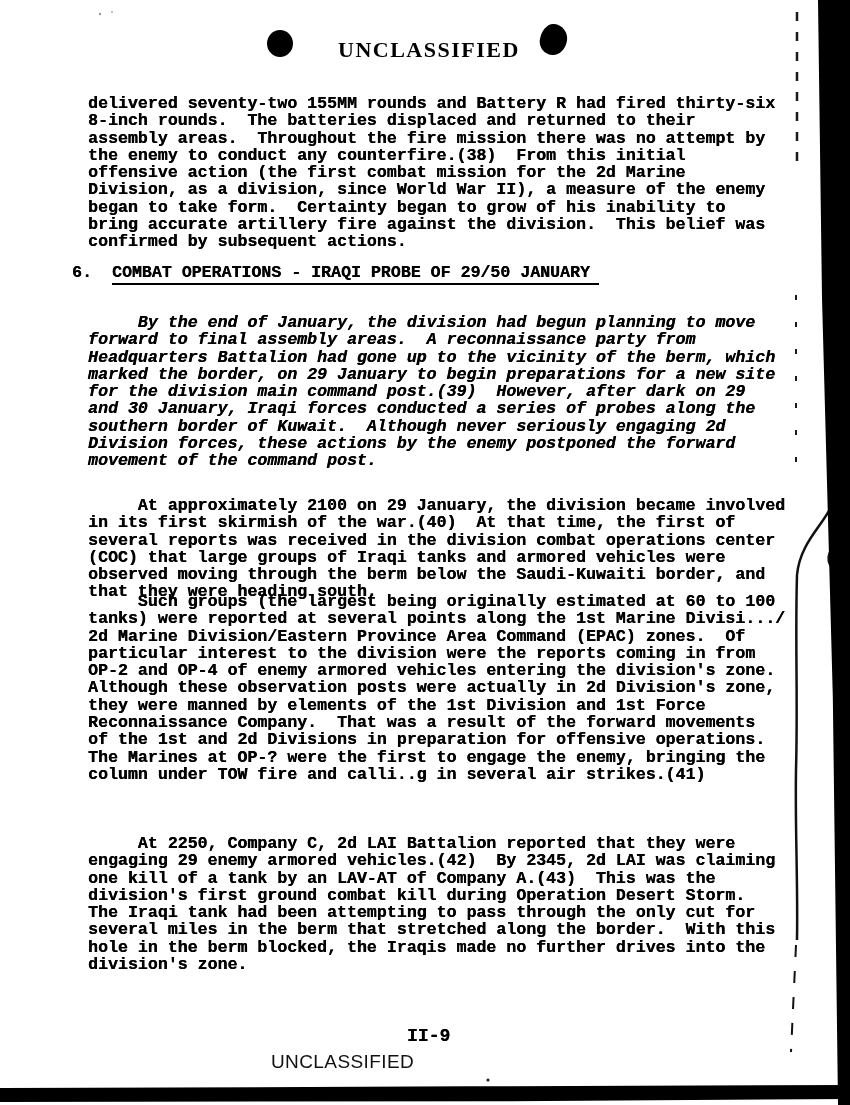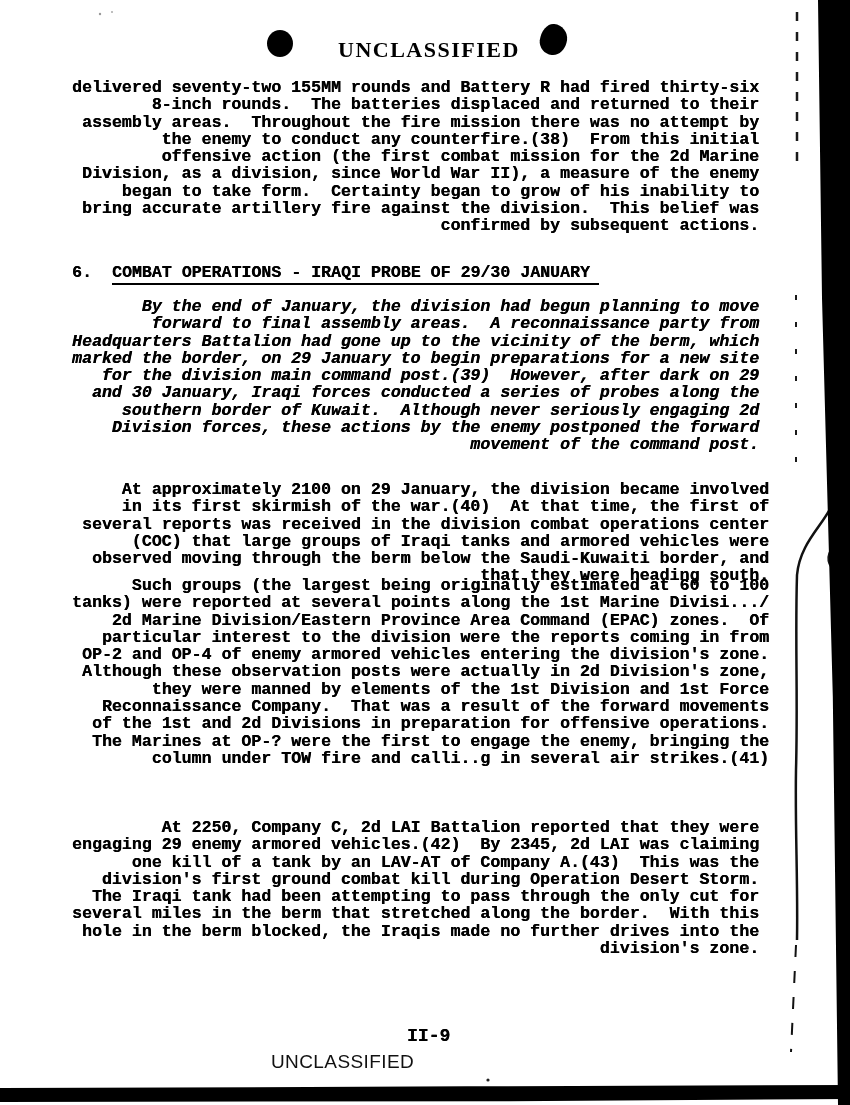--- a/index.html
+++ b/index.html
@@ -3,21 +3,20 @@
 <meta charset="utf-8">
 <style>
   html, body { margin: 0; padding: 0; background: #ffffff; }
   .page {
     position: relative;
     width: 850px;
     height: 1105px;
     background: #ffffff;
     overflow: hidden;
     font-family: "Liberation Mono", monospace;
-    text-align: right;
   }
 
   
   .header-classification {
     position: absolute;
     left: 338px;
     top: 37px;
     font-family: "Liberation Serif", serif;
     font-weight: 700;
     font-size: 22px;
@@ -28,21 +27,21 @@
   .stamp-dot { position: absolute; background: #000; }
   .dot-left  { left: 267px; top: 30px; width: 26px; height: 27px; border-radius: 50%; }
   .dot-right { left: 540px; top: 24px; width: 27px; height: 31px;
                border-radius: 46% 54% 50% 50% / 58% 46% 54% 42%;
                transform: rotate(7deg); }
 
   
   .para {
     position: absolute;
     left: 72px;
-    margin: 0;
+    margin: 16px;
     font-family: "Liberation Mono", monospace;
     font-weight: 700;
     font-size: 16.6px;
     line-height: 17.3px;
     letter-spacing: 0;
     color: #000;
     white-space: pre;
     text-shadow: 0.3px 0 0 #000;
   }
   .p1 { top: 79px; }
@@ -123,21 +122,21 @@
   <pre class="para p1">delivered seventy-two 155MM rounds and Battery R had fired thirty-six
 8-inch rounds.  The batteries displaced and returned to their
 assembly areas.  Throughout the fire mission there was no attempt by
 the enemy to conduct any counterfire.(38)  From this initial
 offensive action (the first combat mission for the 2d Marine
 Division, as a division, since World War II), a measure of the enemy
 began to take form.  Certainty began to grow of his inability to
 bring accurate artillery fire against the division.  This belief was
 confirmed by subsequent actions.</pre>
 
-  <div class="heading"><span class="hnum">6.</span><span class="htitle">COMBAT OPERATIONS - IRAQI PROBE OF 29/30 JANUARY</span></div>
+  <div class="heading"><span class="hnum">6.</span><span class="htitle">COMBAT OPERATIONS - IRAQI PROBE OF 29/50 JANUARY</span></div>
 
   <pre class="para p2">     By the end of January, the division had begun planning to move
 forward to final assembly areas.  A reconnaissance party from
 Headquarters Battalion had gone up to the vicinity of the berm, which
 marked the border, on 29 January to begin preparations for a new site
 for the division main command post.(39)  However, after dark on 29
 and 30 January, Iraqi forces conducted a series of probes along the
 southern border of Kuwait.  Although never seriously engaging 2d
 Division forces, these actions by the enemy postponed the forward
 movement of the command post.</pre>

